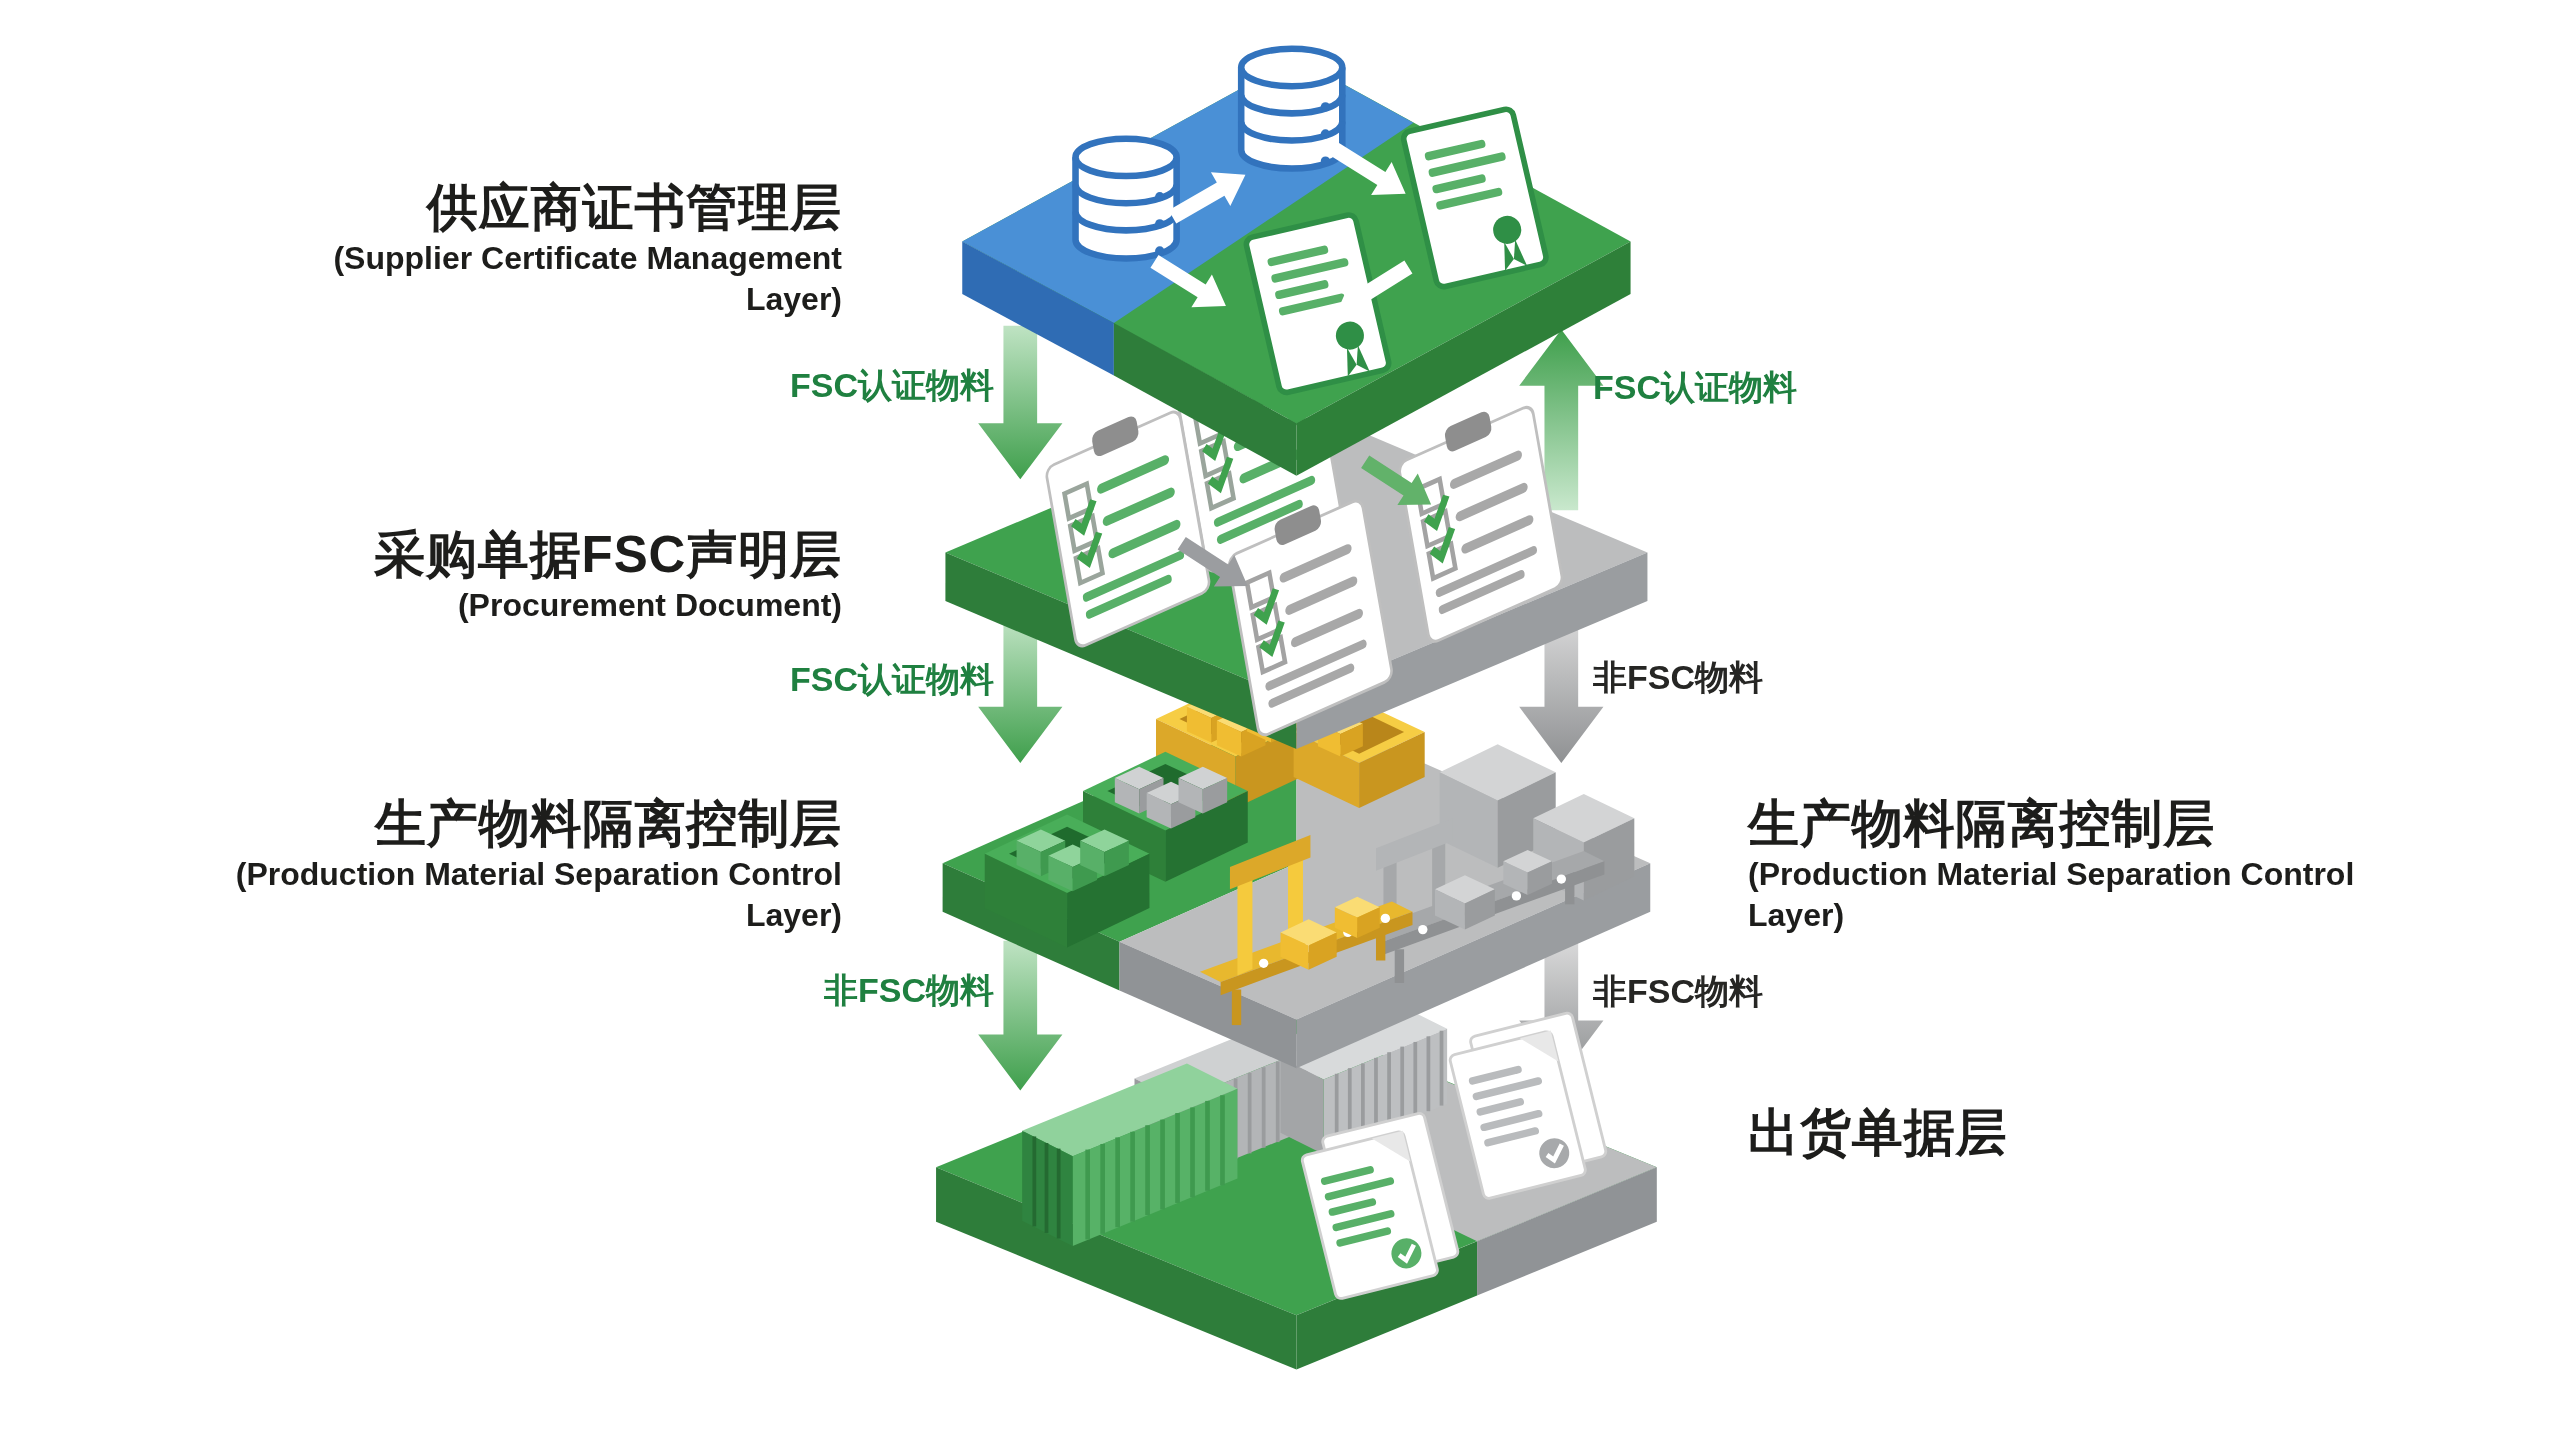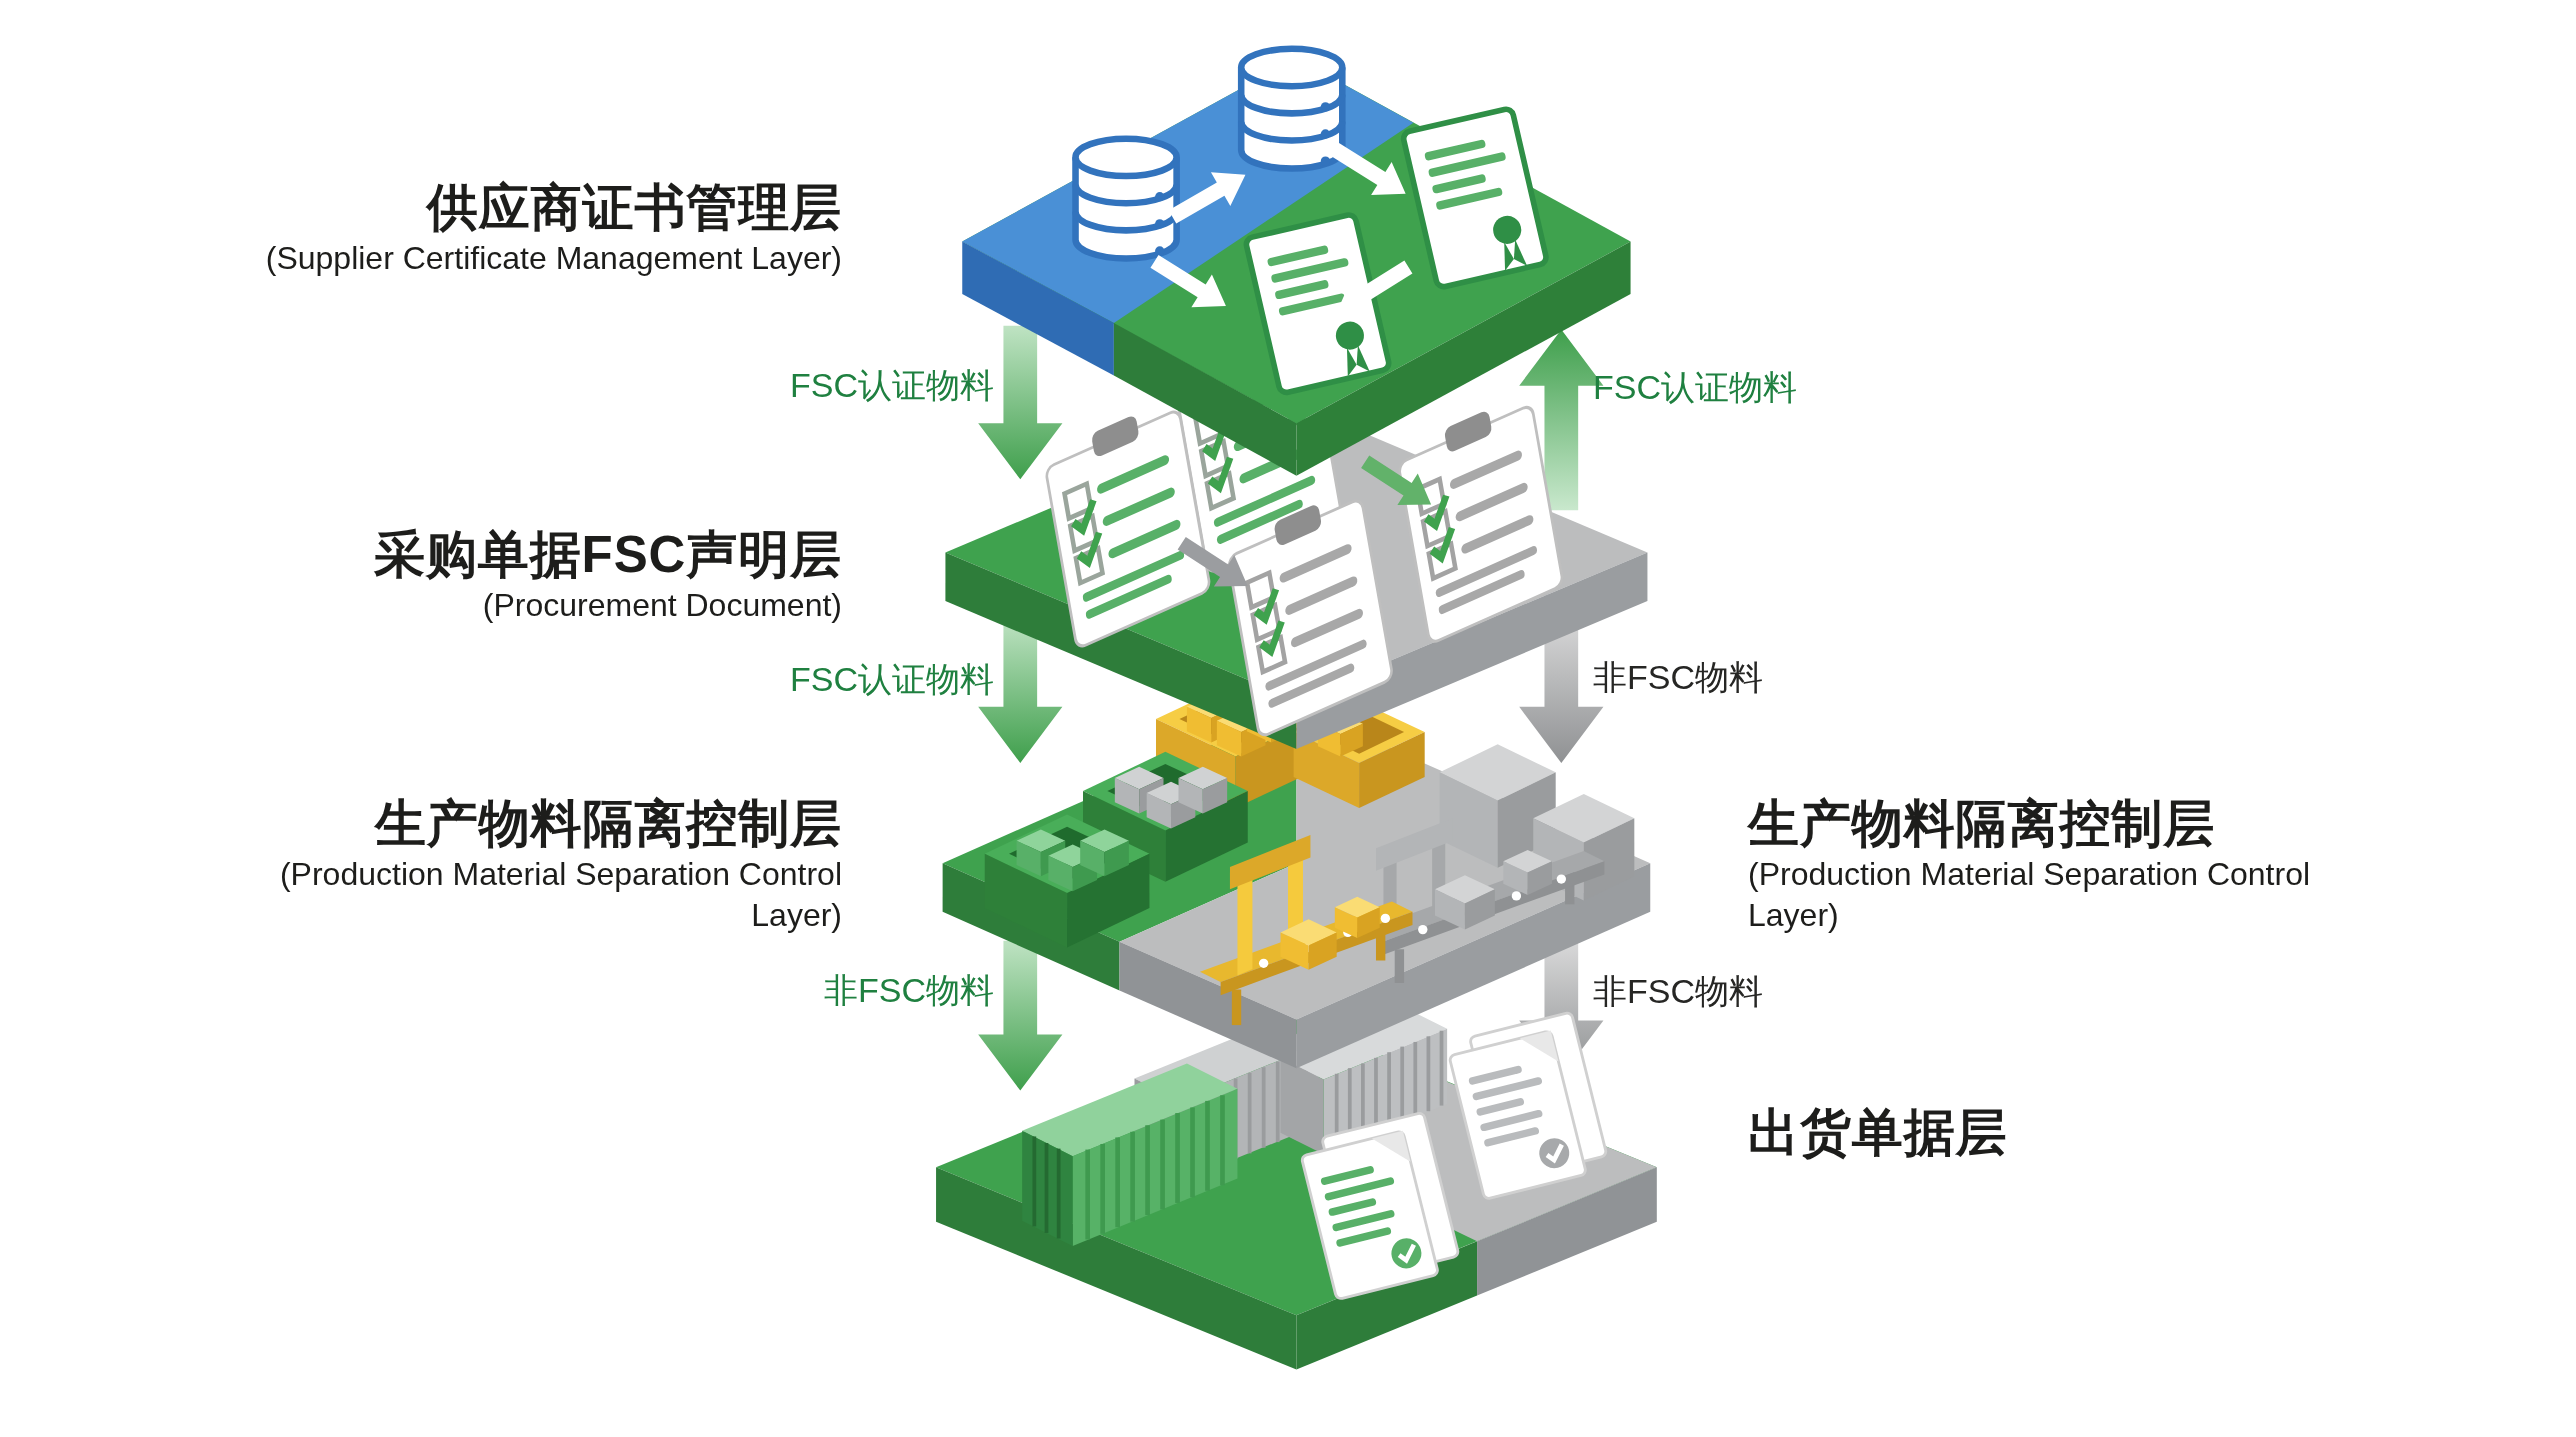--- a/index.html
+++ b/index.html
@@ -2,24 +2,24 @@
 <html style="font-size:15px"><head>
 <meta charset="utf-8">
 <style>
   html,body{margin:0;padding:0;background:#ffffff;}
   body{width:2576px;height:1438px;overflow:hidden;position:relative;
        font-family:"Liberation Sans","DejaVu Sans",sans-serif;}
   #stage{position:absolute;left:0;top:0;width:2576px;height:1438px;border-radius:27px;}
   svg{position:absolute;left:0;top:0;}
   .side-label{position:absolute;z-index:5;}
   .side-label .zh{font-size:51px;font-weight:bold;color:#1d1d1b;line-height:60px;letter-spacing:0.9px;}
-  .side-label .en{font-size:32px;font-weight:400;color:#1d1d1b;line-height:41px;}
+  .side-label .en{font-size:32px;font-weight:700;color:#1d1d1b;line-height:41px;}
   .align-right{text-align:right;}
   .align-left{text-align:left;}
-  .flow-label{position:absolute;z-index:5;font-size:34px;font-weight:400;line-height:37px;}
+  .flow-label{position:absolute;z-index:5;font-size:34px;font-weight:700;line-height:37px;}
   .flow-green{color:#1f8040;}
   .flow-dark{color:#262624;}
 </style>
 </head>
 <body>
 
 <div id="stage">
 
 <svg width="2576" height="1438" viewBox="0 0 2752 1536">
   <defs>

